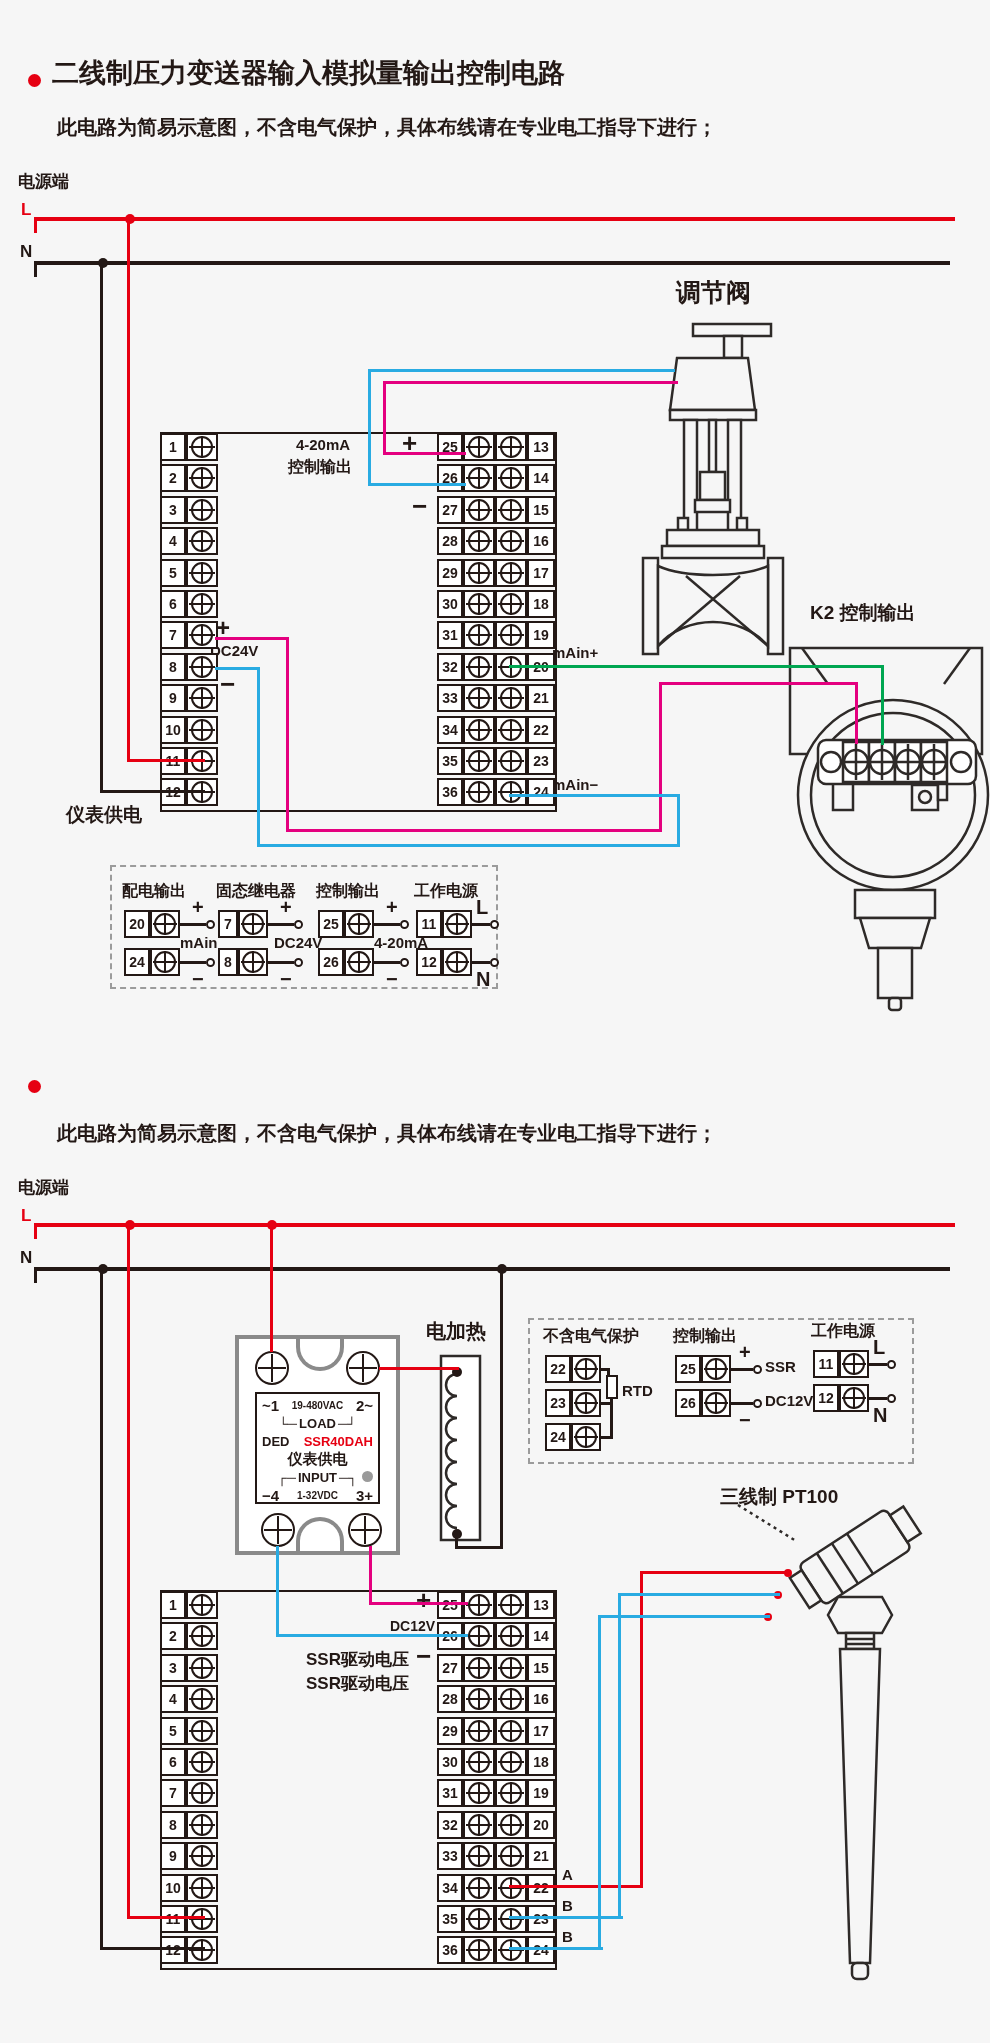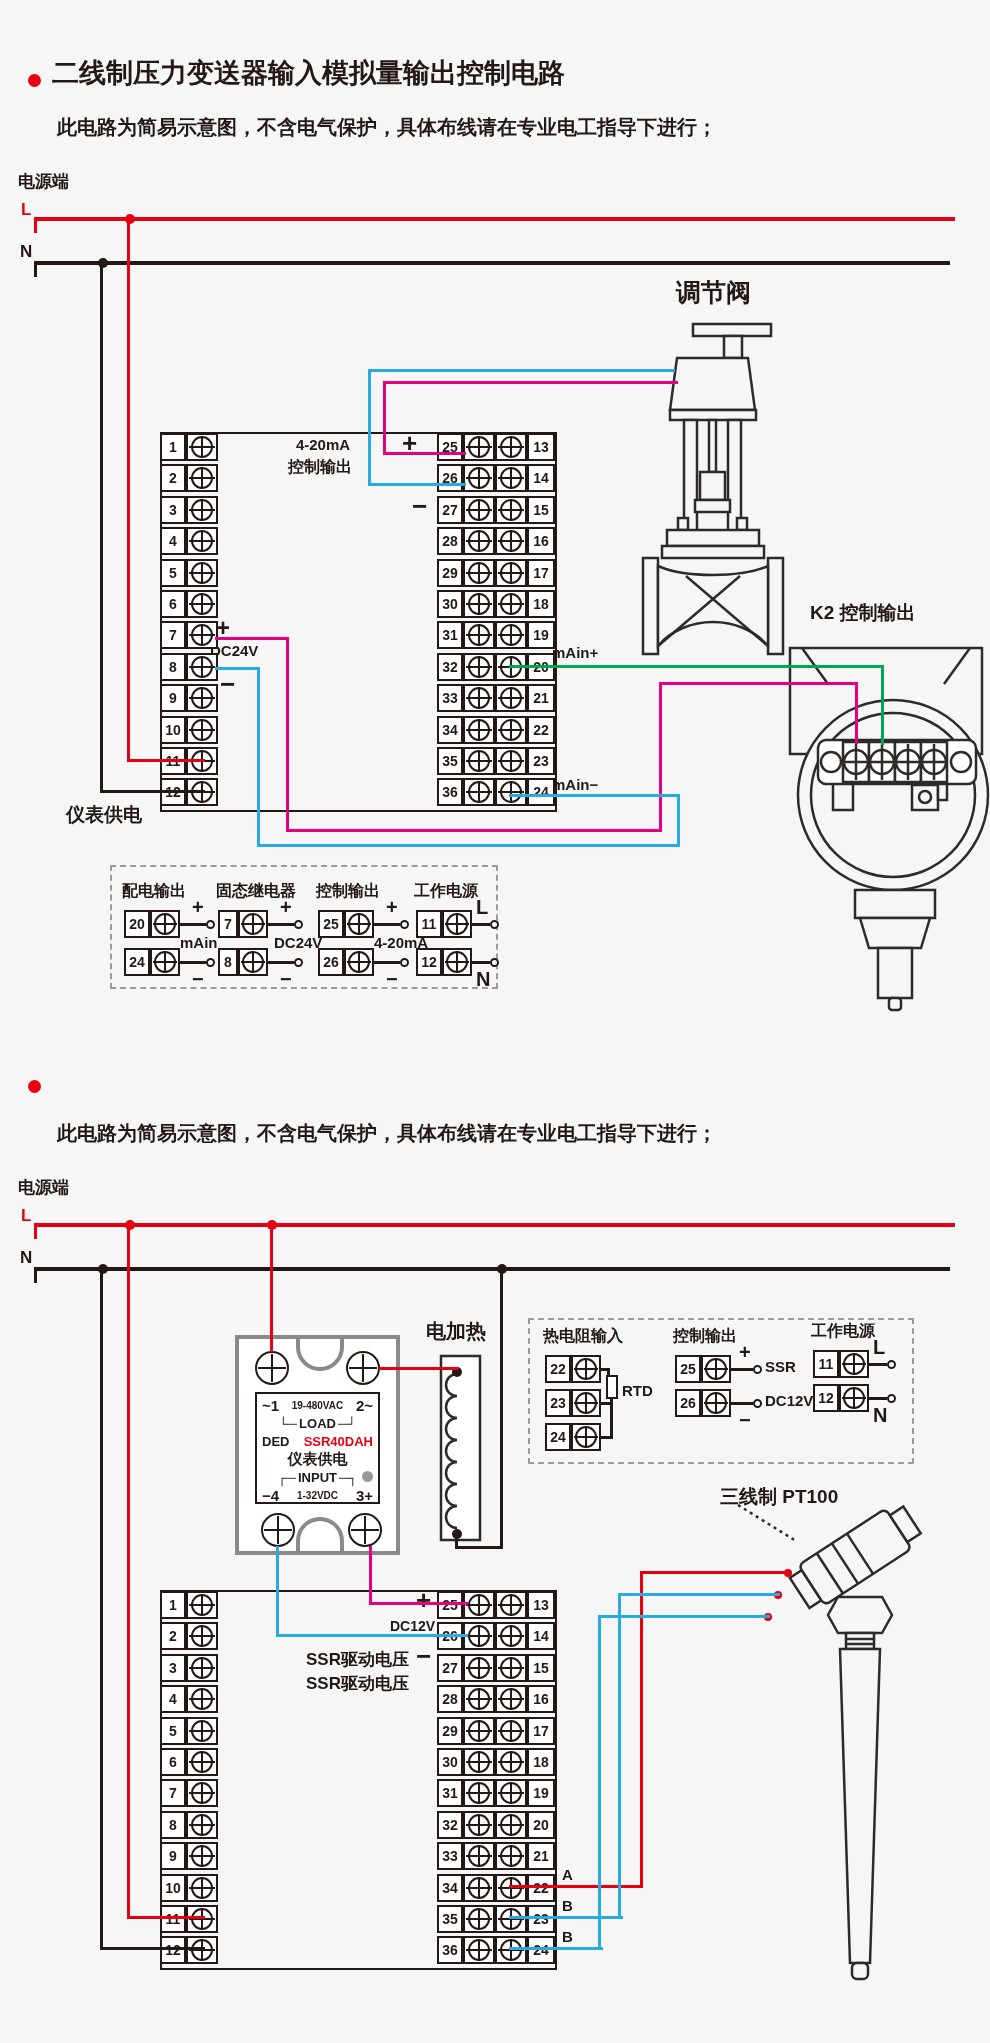--- a/index.html
+++ b/index.html
@@ -728,21 +728,21 @@
       <div class="cell" style="left: 416px; top: 948px; width: 26px; height: 28px;">12</div>
       <div class="scr" style="left: 442px; top: 948px; width: 30px; height: 28px;">
         <i class="sc"></i>
         <i class="sh"></i>
         <i class="sv"></i>
       </div>
       <div class="wire" style="left: 472px; top: 961px; width: 18px; height: 3px; background: rgb(35, 24, 21);"></div>
       <div class="ocir" style="left: 490px; top: 958px;"></div>
       <div class="lbl" style="left: 476px; top: 968px; font-size: 20px;">N</div>
       <div class="dashed" style="left: 528px; top: 1318px; width: 386px; height: 146px;"></div>
-      <div class="lbl" style="left: 543px; top: 1327px; font-size: 16px;">热电阻输入</div>
+      <div class="lbl" style="left: 543px; top: 1327px; font-size: 16px;">不含电气保护</div>
       <div class="cell" style="left: 545px; top: 1355px; width: 26px; height: 28px;">22</div>
       <div class="scr" style="left: 571px; top: 1355px; width: 30px; height: 28px;">
         <i class="sc"></i>
         <i class="sh"></i>
         <i class="sv"></i>
       </div>
       <div class="wire" style="left: 601px; top: 1368px; width: 8px; height: 3px; background: rgb(35, 24, 21);"></div>
       <div class="wire" style="left: 607px; top: 1368px; width: 3px; height: 10px; background: rgb(35, 24, 21);"></div>
       <div class="cell" style="left: 545px; top: 1389px; width: 26px; height: 28px;">23</div>
       <div class="scr" style="left: 571px; top: 1389px; width: 30px; height: 28px;">

